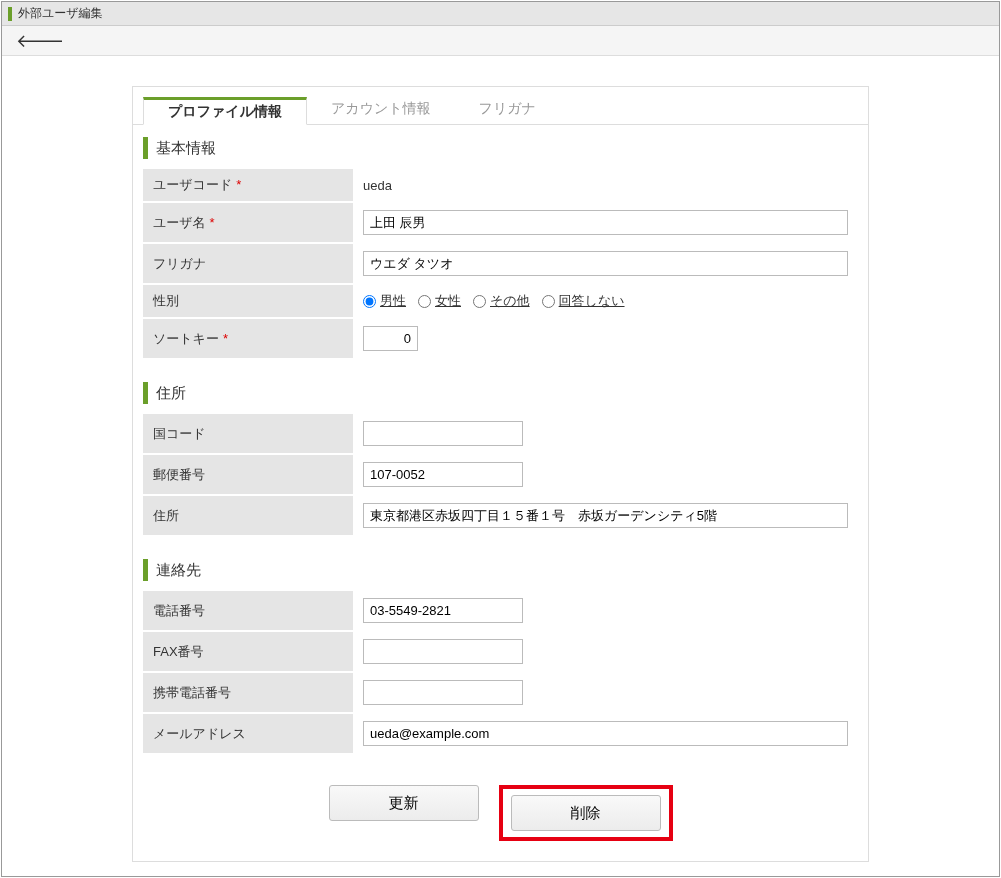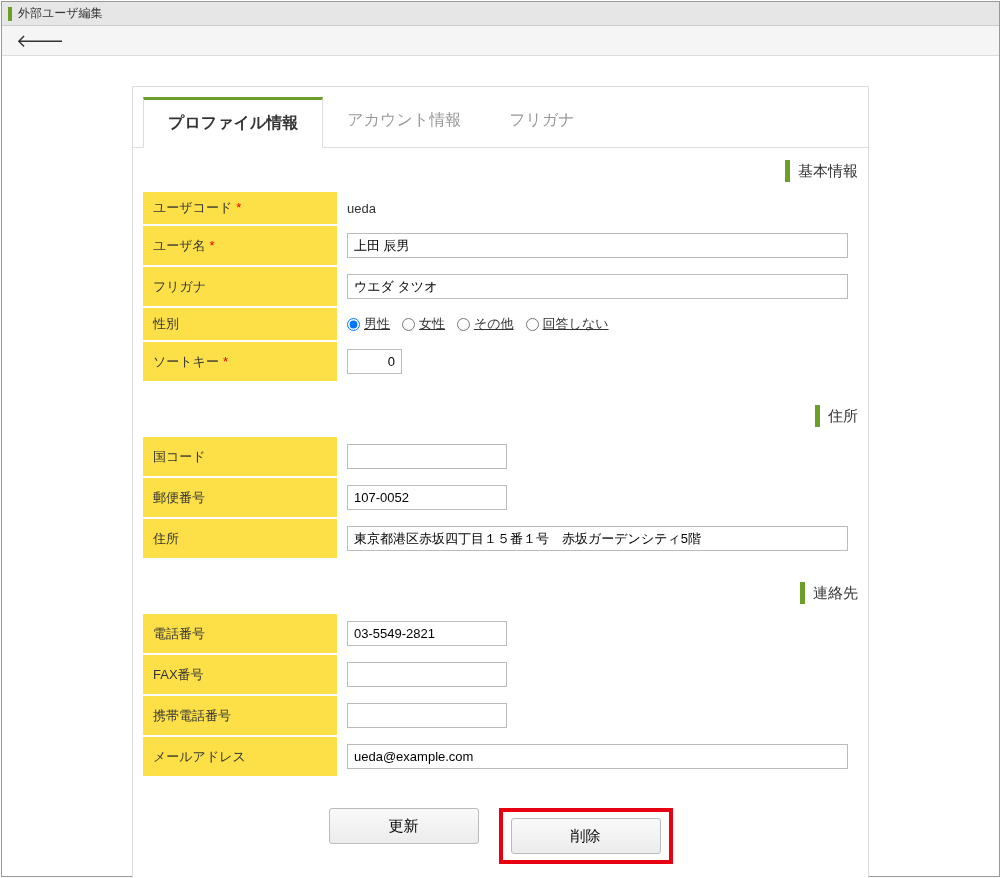--- a/index.html
+++ b/index.html
@@ -50,59 +50,58 @@
   border: 1px solid #ddd;
   background: #fff;
 }
 .tabs {
   display: flex;
   padding-left: 10px;
   padding-top: 10px;
   border-bottom: 1px solid #ddd;
 }
 .tab {
-  padding: 13px 24px;
-  font-size: 16px;
+  padding: 3px 24px;
+  font-size: 14px;
   color: #999;
   cursor: pointer;
 }
 .tab.active {
   color: #333;
   font-weight: bold;
   border: 1px solid #ddd;
   border-top: 3px solid #6b9f2a;
   border-bottom: 1px solid #fff;
   margin-bottom: -1px;
 }
 .section-header {
   display: flex;
   align-items: center;
   padding: 12px 10px 8px 10px;
-  justify-content: flex-end;
 }
 .section-accent {
   width: 5px;
   height: 22px;
   background: #6b9f2a;
   margin-right: 8px;
 }
 .section-title { font-size: 15px; }
 .form-table {
   width: calc(100% - 20px);
   margin: 0 10px 10px 10px;
   border-collapse: separate;
   border-spacing: 0 2px;
 }
 .form-row td {
   padding: 7px 10px;
   vertical-align: middle;
 }
 .label-cell {
-  background: #fde047;
-  width: 194px;
+  background: #e5e5e5;
+  width: 210px;
   font-size: 13px;
 }
 .required { color: #d00; margin-left: 4px; }
 .value-cell { padding-left: 10px; }
 input[type="text"] {
   border: 1px solid #bbb;
   padding: 4px 6px;
   font-size: 13px;
   width: 100%;
 }

